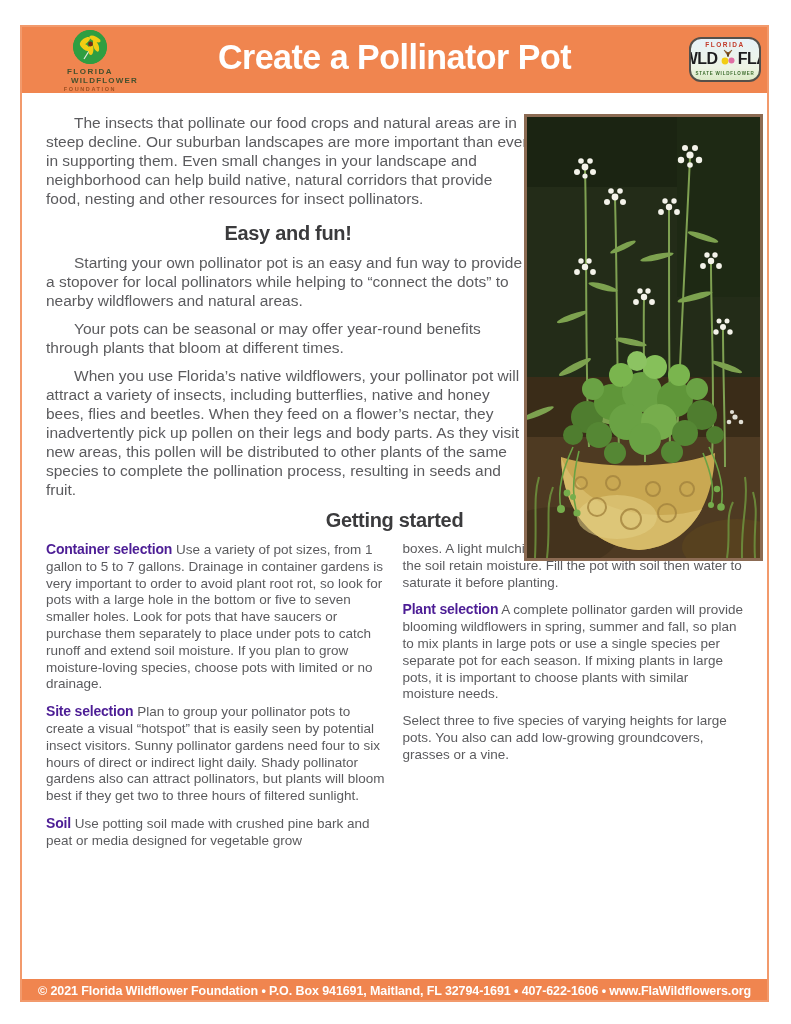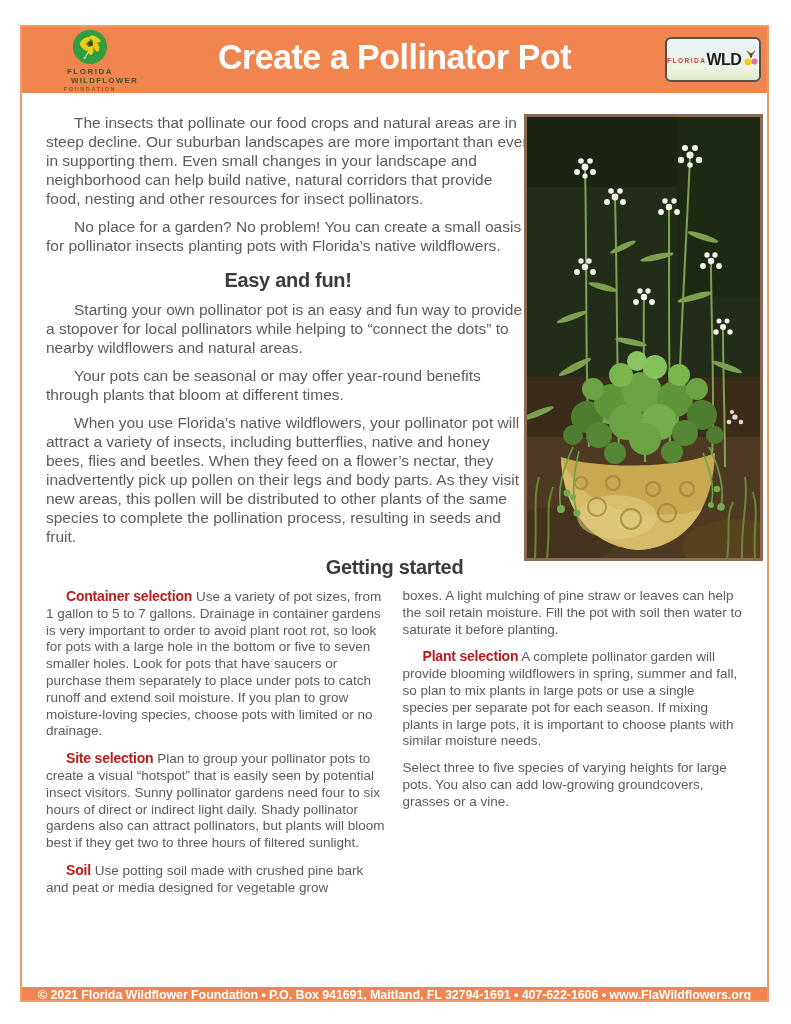--- a/index.html
+++ b/index.html
@@ -26,24 +26,24 @@
   .logo { position:absolute; left:22px; top:3px; width:96px; text-align:center; }
   .logo-circle {
     width:34px; height:34px; border-radius:50%; background:#2F9E41;
     margin:2px auto 3px auto; position:relative; overflow:hidden;
   }
   .logo-line1 { font-size:8px; letter-spacing:1.5px; color:#45502e; font-weight:600; }
   .logo-line2 { font-size:8px; letter-spacing:1.2px; color:#45502e; font-weight:600;text-align:right; }
   .logo-line3 { font-size:5.5px; letter-spacing:1.6px; color:#9c4f22; font-weight:700; margin-top:1px; }
   
   .plate {
-    position:absolute; right:8px; top:12px; width:96px; height:45px;
+    position:absolute; right:8px; top:12px; width:72px; height:45px;
     background:linear-gradient(#e7f2f8 0%, #eef4e4 70%, #dcebc8 100%);
-    border:2px solid #55504a; border-radius:6px; overflow:hidden;
-    display:flex; flex-direction:row; align-items:center;
+    border:2px solid #55504a; border-radius:12px; overflow:hidden;
+    display:flex; flex-direction:column; align-items:center;
   }
   .plate-state { font-size:6.5px; font-weight:700; color:#C23B2A; letter-spacing:1.5px; margin-top:2px; }
   .plate-mid { display:flex; align-items:center; gap:2px; margin-top:0px; }
   .plate-big { font-size:16px; font-weight:900; color:#1d1d1f; letter-spacing:-0.5px; }
   .plate-caption { font-size:4.5px; font-weight:700; color:#3a6b2a; letter-spacing:0.8px; margin-top:1px; }
   
   .content { position:absolute; left:0; top:66px; width:745px; height:885px; padding:20px 24px 0 24px; }
   .body-text { color:#5b5b5e; }
   .intro-col { width:484px; }
   .para { font-size:15.5px; line-height:19px; text-indent:28px; margin-bottom:9px; }
@@ -54,24 +54,24 @@
   .h-getting { margin-top:10px; margin-bottom:9px; }
   
   .photo-wrap {
     position:absolute; top:21px; right:4px; width:239px; height:447px;
     border:3px solid #8C6B53; background:#222b18;
   }
   
   .cols { display:flex; gap:16px; margin-top:2px; }
   .col { flex:1; }
   .col-p { font-size:13.5px; line-height:16.8px; margin-bottom:10px; color:#5b5b5e; }
-  .lead { font-weight:800; color:#b91c1c; letter-spacing:-0.2px; font-size:14px;margin-left:20px; }
+  .lead { font-weight:800; color:#4c1d95; letter-spacing:-0.2px; font-size:14px; }
   
   .footer-bar {
-    position:absolute; left:-2px; bottom:-2px; width:749px; height:15px;
+    position:absolute; left:-2px; bottom:-2px; width:749px; height:23px;
     background:#F0854F; display:flex; align-items:center; justify-content:center;
   }
   .footer-text { color:#ffffff; font-size:12.5px; font-weight:700; letter-spacing:-0.1px; }
 </style>
 </head>
 <body>
 
 <div class="page">
   <div class="frame">
 
@@ -114,21 +114,20 @@
           <span class="plate-big">FLA</span>
         </div>
         <div class="plate-caption">STATE WILDFLOWER</div>
       </div>
     </div>
 
     <div class="content body-text">
 
       <div class="intro-col">
         <p class="para">The insects that pollinate our food crops and natural areas are in steep decline. Our suburban landscapes are more important than ever in supporting them. Even small changes in your landscape and neighborhood can help build native, natural corridors that provide food, nesting and other resources for insect pollinators.</p>
-        <p class="para">No place for a garden? No problem! You can create a small oasis for pollinator insects planting pots with Florida’s native wildflowers.</p>
 
         <h2 class="h-orangeish">Easy and fun!</h2>
 
         <p class="para">Starting your own pollinator pot is an easy and fun way to provide a stopover for local pollinators while helping to “connect the dots” to nearby wildflowers and natural areas.</p>
         <p class="para">Your pots can be seasonal or may offer year-round benefits through plants that bloom at different times.</p>
         <p class="para">When you use Florida’s native wildflowers, your pollinator pot will attract a variety of insects, including butterflies, native and honey bees, flies and beetles. When they feed on a flower’s nectar, they inadvertently pick up pollen on their legs and body parts. As they visit new areas, this pollen will be distributed to other plants of the same species to complete the pollination process, resulting in seeds and fruit.</p>
       </div>
 
       <div class="photo-wrap">
         <svg width="233" height="441" viewBox="0 0 233 441">

